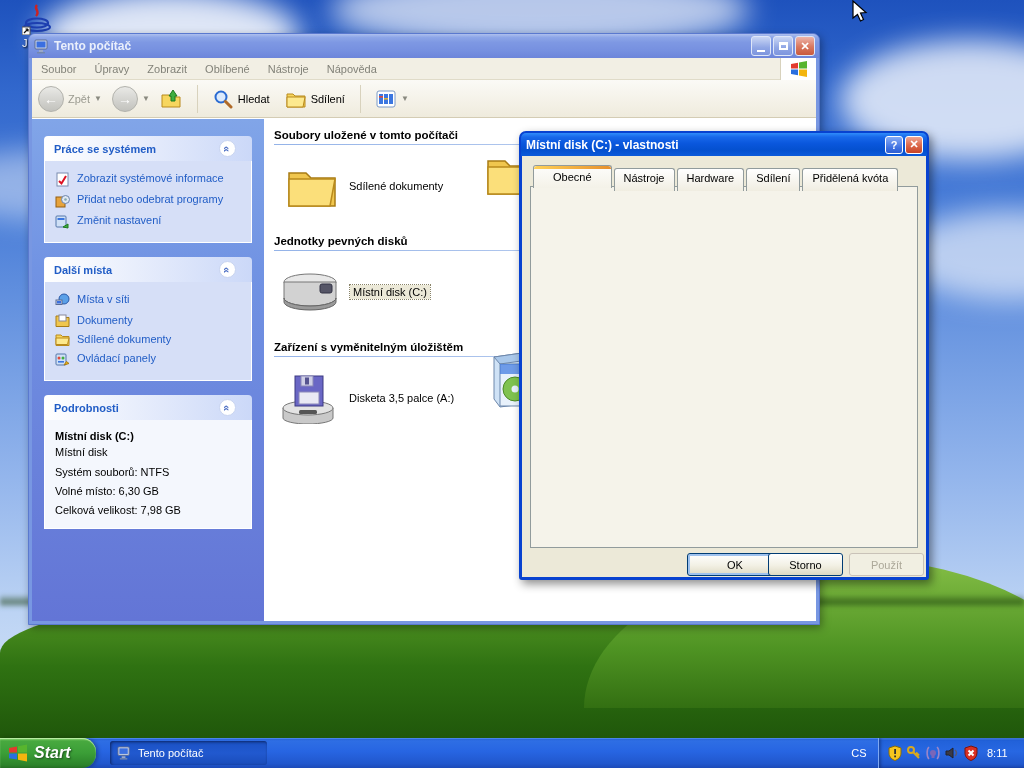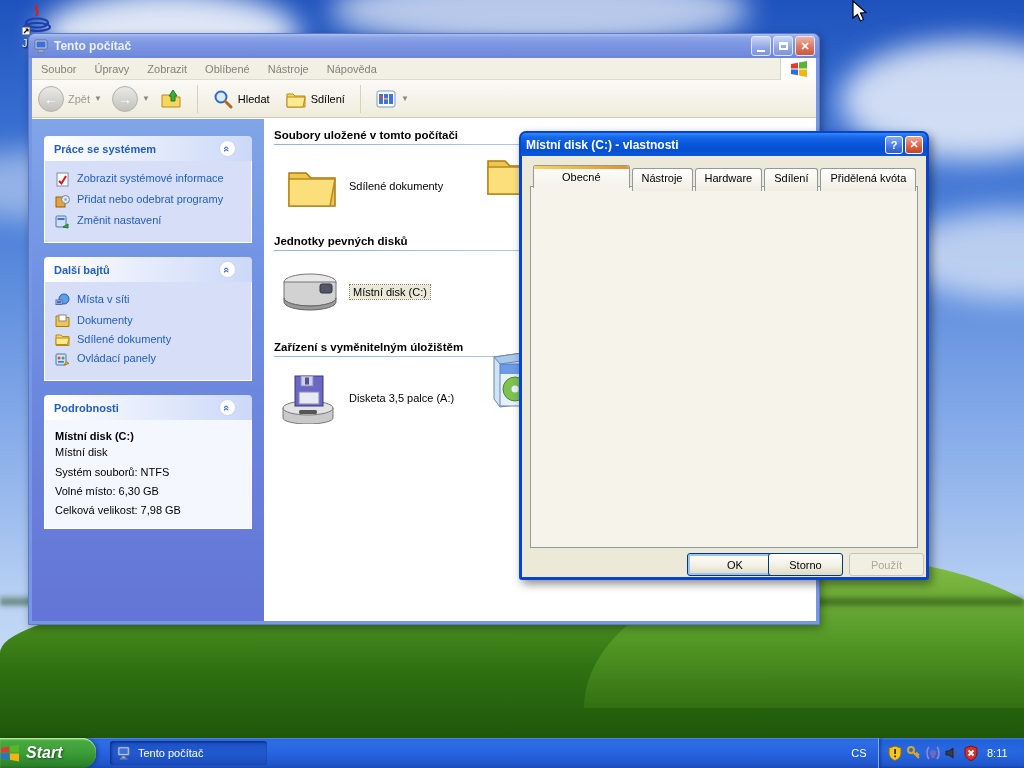--- a/index.html
+++ b/index.html
@@ -89,21 +89,21 @@
   .dlg .titlebar { height:23px; margin:-1px -1px 0 -1px; border-radius:5px 5px 0 0;
     background:linear-gradient(180deg,#2f8cfa 0%,#1868ea 18%,#0a57dd 45%,#0450cf 75%,#0b5ada 100%); }
   .dlg .tb-btn { width:18px; height:18px; }
   .dlg .tb-btn.help { background:linear-gradient(180deg,#86acf6,#3d6fe0 70%,#2e5fd2); }
   .dlg .tb-btn.close { background:linear-gradient(180deg,#f0a694,#dd6b4c 50%,#c84325); }
 
   .tab-strip { position:absolute; left:11px; top:31px; display:flex; z-index:2; }
   .tab { padding:3px 9px 4px 9px; border:1px solid #919b9c; border-bottom:none;
     border-radius:3px 3px 0 0; background:linear-gradient(180deg,#ffffff,#f0ede1);
     margin-right:2px; position:relative; top:3px; color:#000; }
-  .tab.active { top:0; padding:5px 28px; z-index:3;
+  .tab.active { top:0; padding:5px 19px; z-index:3;
     background:linear-gradient(180deg,#fdfdfb,#f4f2e8); }
   .tab.active::before { content:""; position:absolute; left:0; right:0; top:0; height:3px;
     border-radius:3px 3px 0 0; background:linear-gradient(90deg,#ffd158,#e7902c); }
   .tab-page { position:absolute; left:8px; right:8px; top:52px; height:362px;
     border:1px solid #919b9c; background:#f5f3ea; z-index:1; }
 
   .abs { position:absolute; }
   .hr { position:absolute; left:21px; right:21px; height:2px;
     border-top:1px solid #a8a7ab; border-bottom:1px solid #ffffff; }
   .field { position:absolute; border:1px solid #7f9db9; background:#fff; height:22px; }
@@ -117,21 +117,21 @@
   .xpbtn.disabled { color:#aca899; border-color:#c9c2b8; background:#f1efe2; }
   .chkbox { position:absolute; width:13px; height:13px; background:#fff; border:1px solid #6a87a6;
     display:flex; align-items:center; justify-content:center; color:#1ca324; font-weight:bold; font-size:12px; }
   .pie-caption { position:absolute; text-align:center; color:#000; }
 
   
   .taskbar { position:absolute; left:0; right:0; bottom:0; height:30px; z-index:30;
     background:linear-gradient(180deg,#5a93f0 0%,#2a66dc 5%,#2e6ee4 10%,#2765e2 45%,#2157cd 85%,#1c4ab8 100%); }
   .start-btn { position:absolute; left:0; top:0; height:30px; width:96px; border-radius:0 14px 14px 0;
     background:linear-gradient(180deg,#8ed772 0%,#48a93f 10%,#3b9e37 50%,#2c832a 90%,#256f24 100%);
-    display:flex; align-items:center; gap:6px; 
+    display:flex; align-items:center; gap:6px; padding-left:8px;
     color:#fff; font-weight:bold; font-style:italic; font-size:16px; text-shadow:1px 1px 2px #1d4d1d;
     box-shadow:inset 0 1px 1px #bdf0a8, 2px 0 4px rgba(0,0,0,.3); }
   .task-btn { position:absolute; left:110px; top:3px; height:24px; width:157px; border-radius:3px;
     background:linear-gradient(180deg,#1a51c4,#2159cf 50%,#1a4cba); box-shadow:inset 1px 1px 3px rgba(0,0,20,.55);
     display:flex; align-items:center; gap:6px; padding-left:7px; color:#fff; }
   .lang-box { position:absolute; right:151px; top:5px; width:28px; height:20px;
     display:flex; align-items:center; justify-content:center; color:#fff; }
   .tray { position:absolute; right:0; top:0; height:30px; width:146px;
     background:linear-gradient(180deg,#4a86ec 0%,#2161d9 8%,#2767e2 45%,#2159cf 85%,#1c4cbb 100%);
     border-left:1px solid #7fa8f2; box-shadow:inset 2px 0 3px rgba(0,0,30,.3);
@@ -283,21 +283,21 @@
                 <rect x="2.5" y="4" width="7" height="2" fill="#3b76e0"></rect>
                 <path d="M8 13 L13 10 L13 14 Z" fill="#3fae3f" stroke="#1d7a1d"></path>
               </svg>
               <span>Změnit nastavení</span>
             </div>
           </div>
         </div>
 
         <div class="panel">
           <div class="panel-h">
-            <span>Další bajtů</span>
+            <span>Další místa</span>
             <div class="chev">
                 <span>«</span>
               </div>
           </div>
           <div class="panel-b">
             <div class="p-item">
               <svg width="15" height="15" viewBox="0 0 15 15">
                 <circle cx="9" cy="6" r="5" fill="#5aa0e8" stroke="#2a5aa8"></circle>
                 <rect x="1" y="7" width="6" height="4.5" fill="#cfd8ea" stroke="#5b6c94"></rect>
                   <rect x="2" y="8" width="4" height="2.5" fill="#3b6fe0"></rect>

